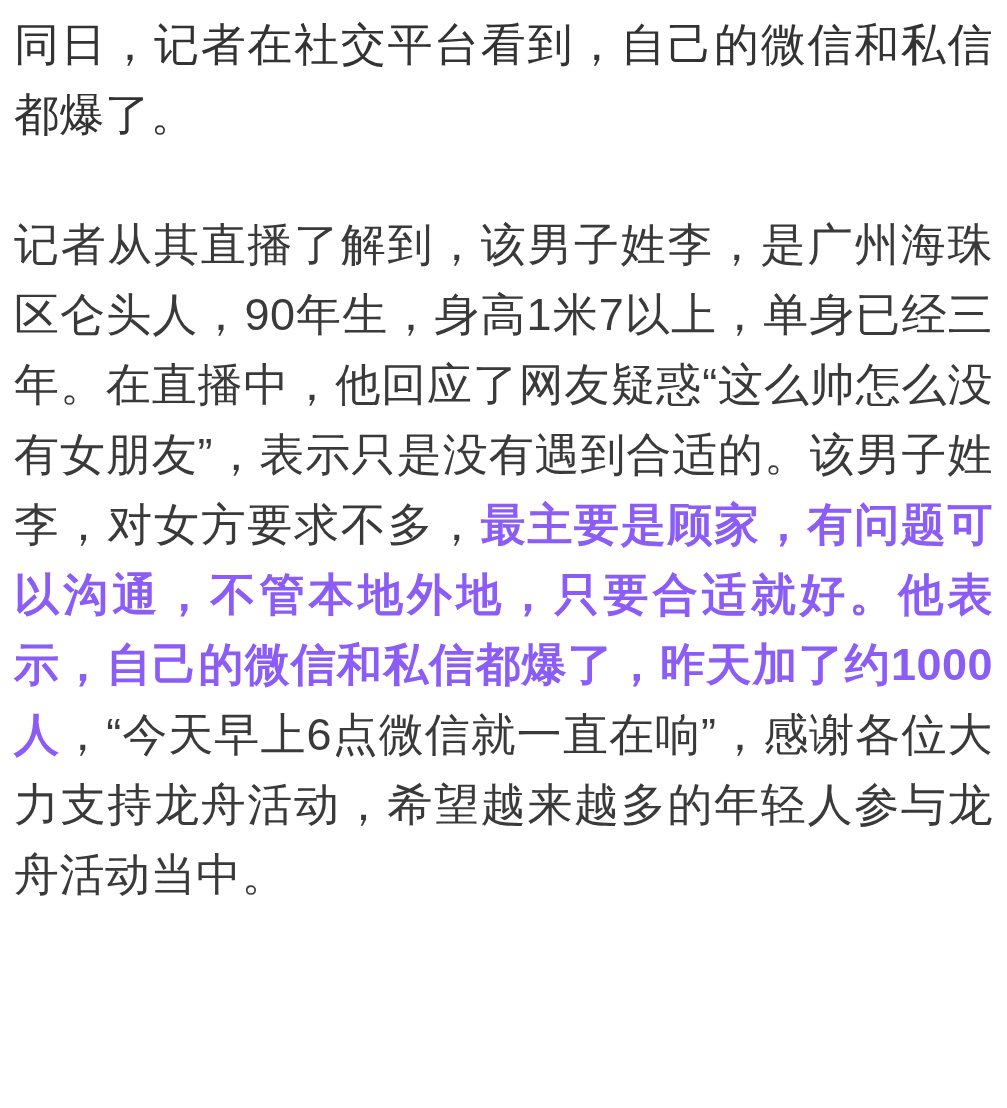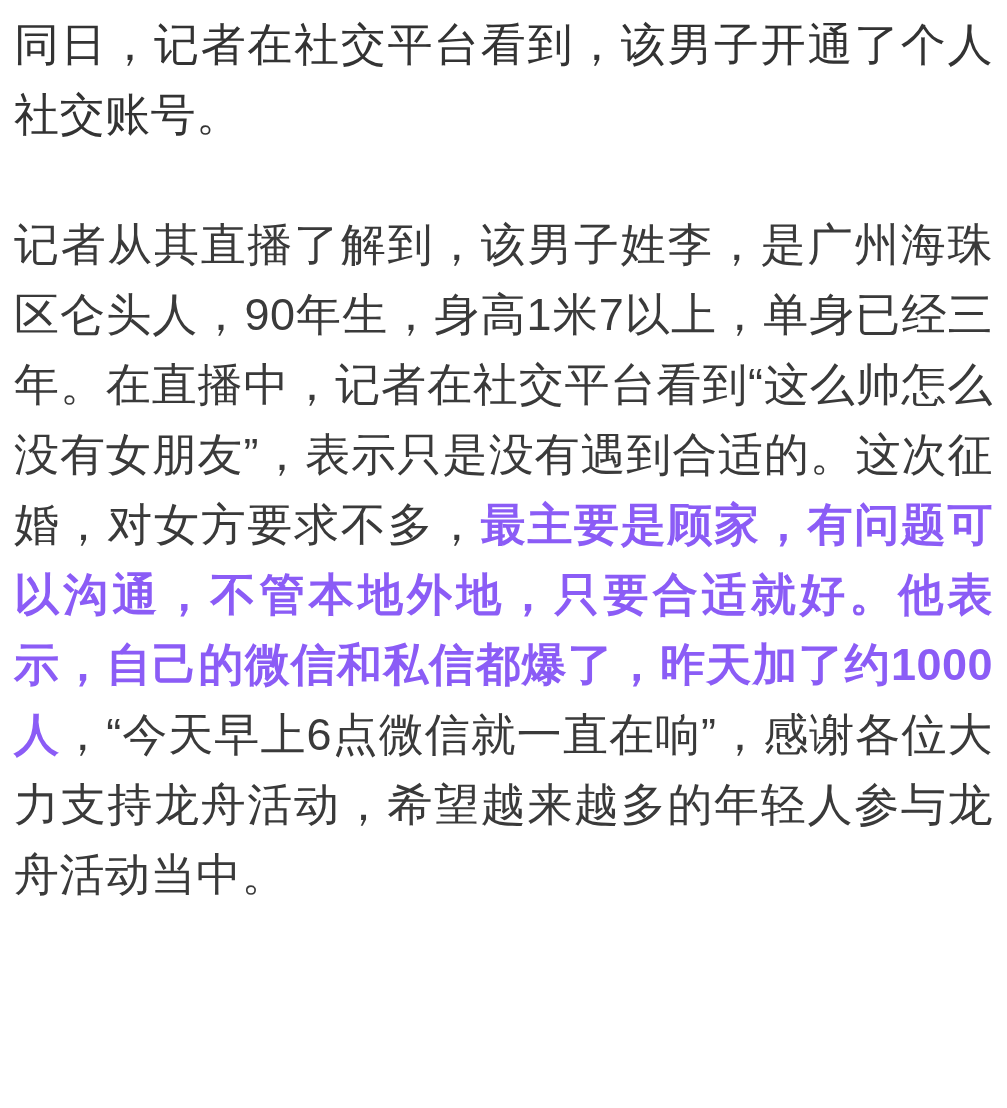--- a/index.html
+++ b/index.html
@@ -38,19 +38,19 @@
   .bold {
     font-weight: bold;
     color: #8b5cf6;
   }
 </style>
 </head>
 <body>
 
 <div class="article">
 
-  <p class="para para-1">同日，记者在社交平台看到，该男子开通了个人社交账号。</p>
+  <p class="para para-1">同日，记者在社交平台看到，自己的微信和私信都爆了。</p>
 
   <p class="para para-2">
-    <span>记者从其直播了解到，该男子姓李，是广州海珠区仑头人，90年生，身高1米7以上，单身已经三年。在直播中，记者在社交平台看到“这么帅怎么没有女朋友”，表示只是没有遇到合适的。这次征婚，对女方要求不多，</span><span class="bold">最主要是顾家，有问题可以沟通，不管本地外地，只要合适就好。他表示，自己的微信和私信都爆了，昨天加了约1000人</span><span>，“今天早上6点微信就一直在响”，感谢各位大力支持龙舟活动，希望越来越多的年轻人参与龙舟活动当中。</span>
+    <span>记者从其直播了解到，该男子姓李，是广州海珠区仑头人，90年生，身高1米7以上，单身已经三年。在直播中，他回应了网友疑惑“这么帅怎么没有女朋友”，表示只是没有遇到合适的。该男子姓李，对女方要求不多，</span><span class="bold">最主要是顾家，有问题可以沟通，不管本地外地，只要合适就好。他表示，自己的微信和私信都爆了，昨天加了约1000人</span><span>，“今天早上6点微信就一直在响”，感谢各位大力支持龙舟活动，希望越来越多的年轻人参与龙舟活动当中。</span>
   </p>
 
 </div>
 
 </body></html>

